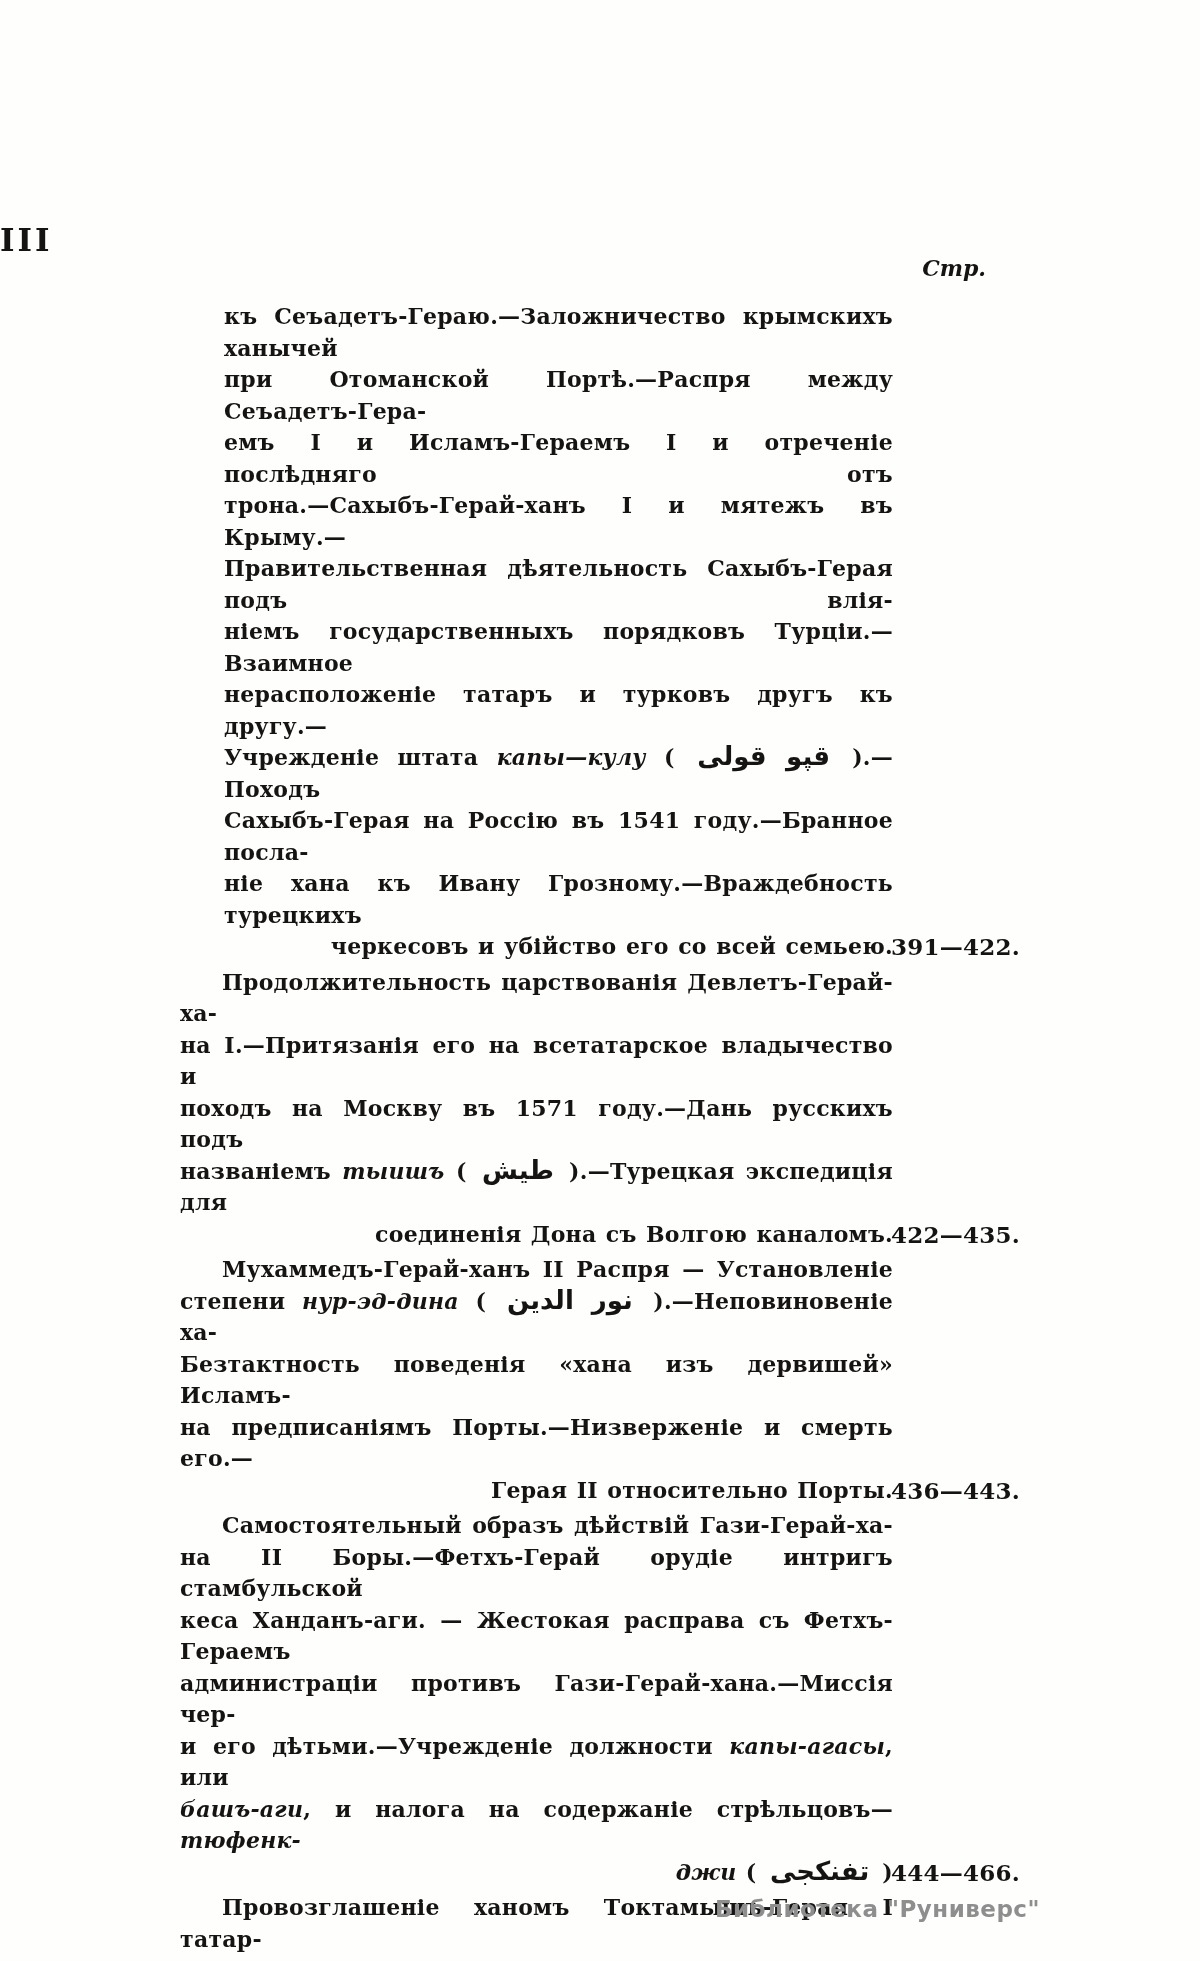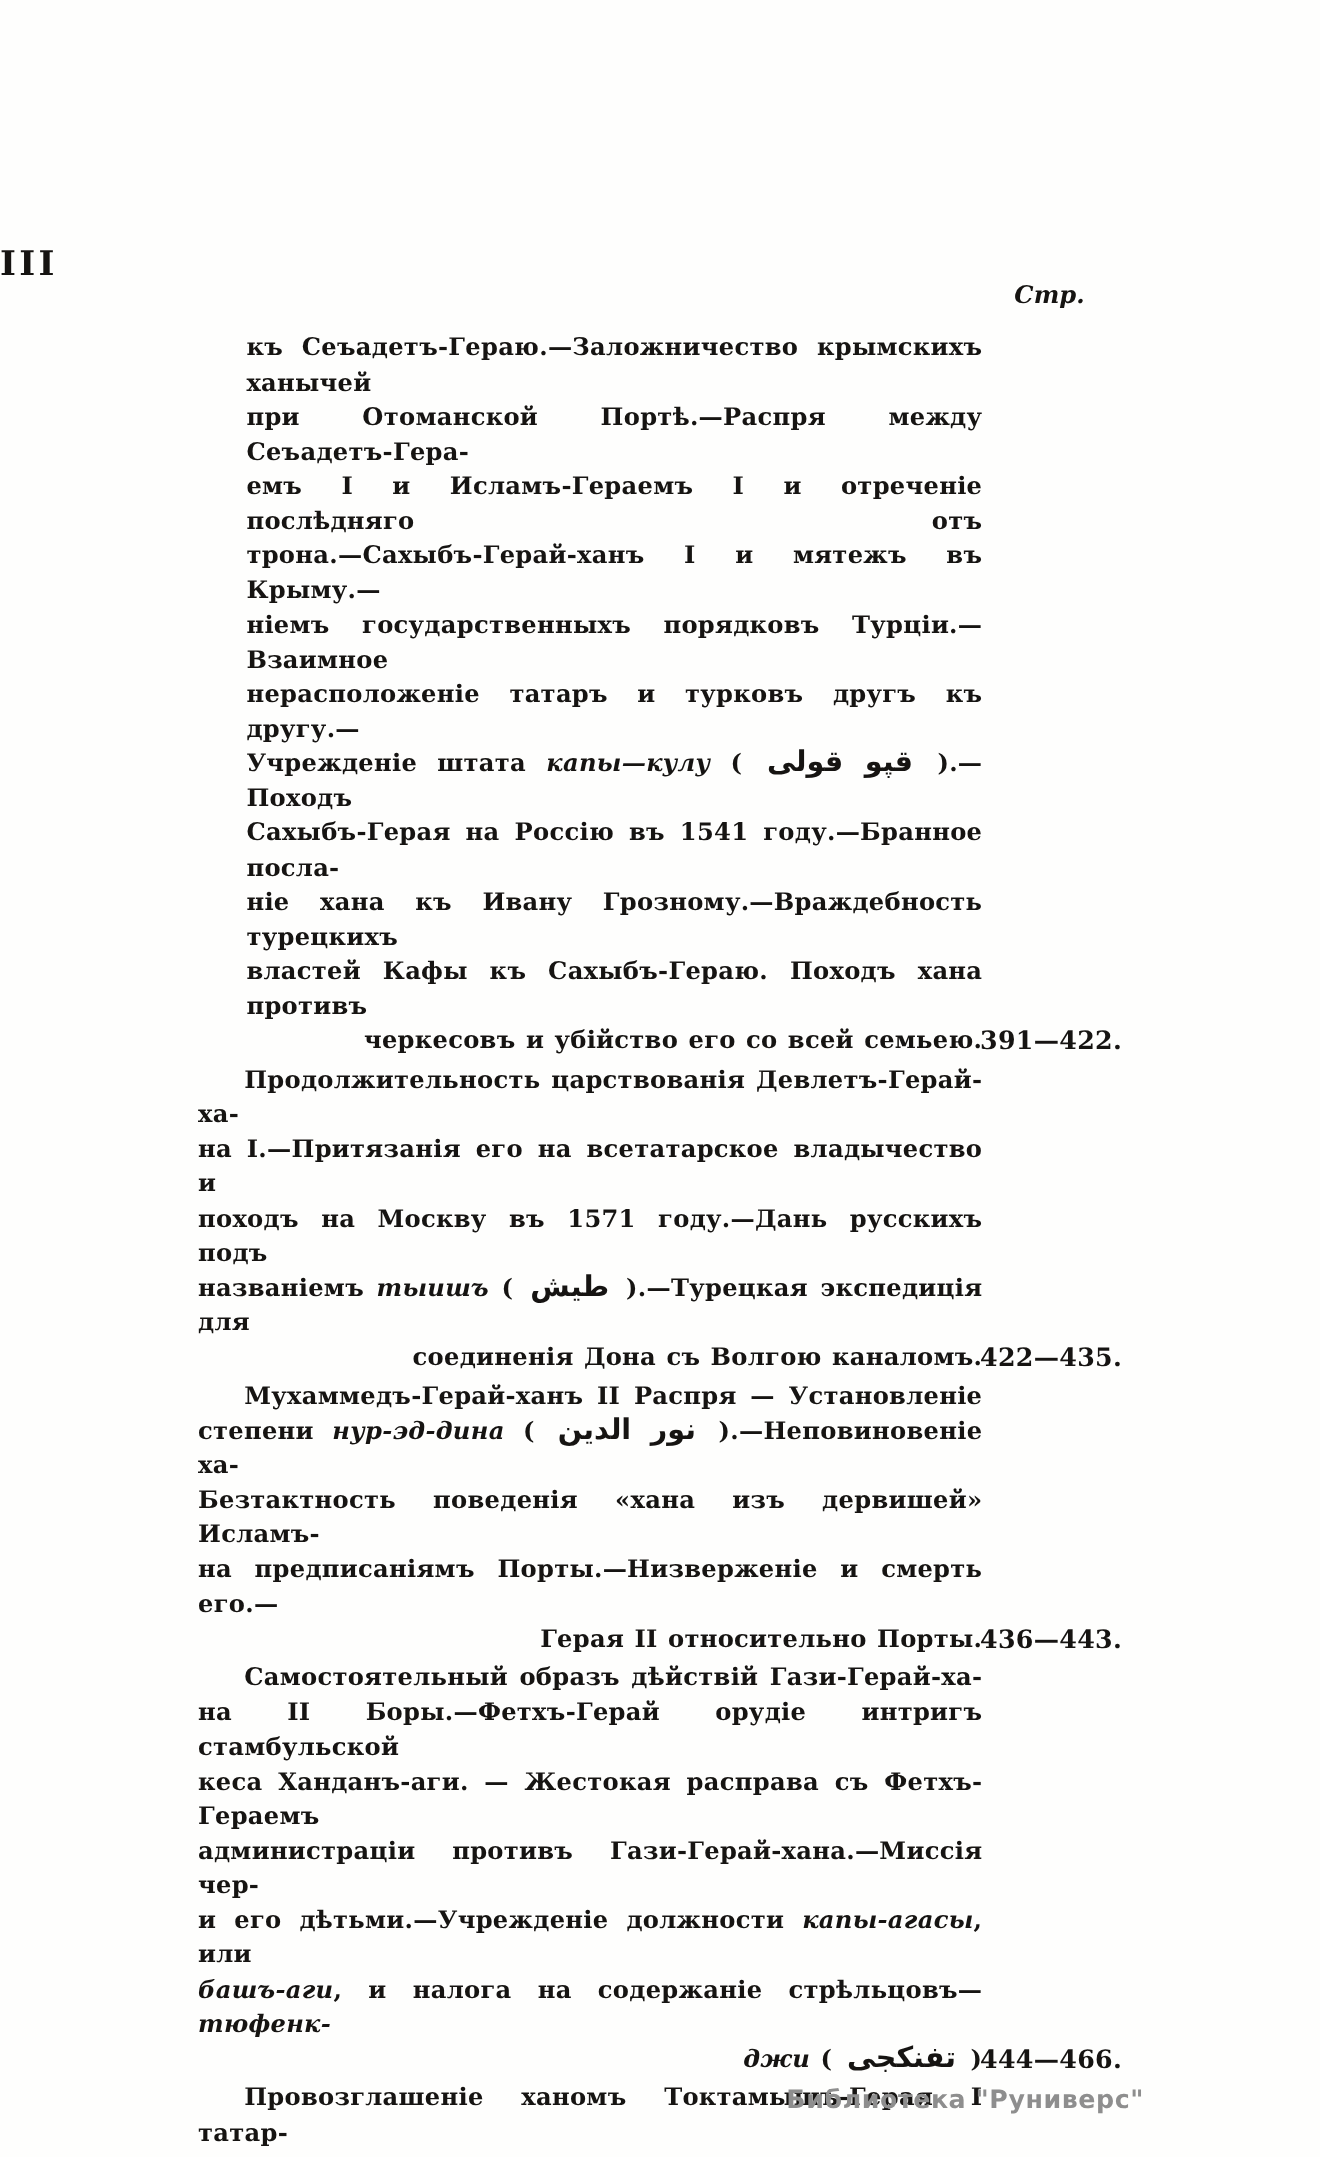--- a/index.html
+++ b/index.html
@@ -94,26 +94,26 @@
 
 <div class="page">
   <div class="folio">III</div>
   <div class="col-header">Стр.</div>
   <div class="toc">
       <div class="entry">
         <div class="line just"><span>къ Сеъадетъ-Гераю.—Заложничество крымскихъ ханычей</span></div>
         <div class="line just"><span>при Отоманской Портѣ.—Распря между Сеъадетъ-Гера-</span></div>
         <div class="line just"><span>емъ I и Исламъ-Гераемъ I и отреченіе послѣдняго отъ</span></div>
         <div class="line just"><span>трона.—Сахыбъ-Герай-ханъ I и мятежъ въ Крыму.—</span></div>
+        <div class="line just"><span>Правительственная дѣятельность Сахыбъ-Герая подъ влія-</span></div>
         <div class="line just"><span>ніемъ государственныхъ порядковъ Турціи.—Взаимное</span></div>
         <div class="line just"><span>нерасположеніе татаръ и турковъ другъ къ другу.—</span></div>
         <div class="line just"><span>Учрежденіе штата </span><span class="it">капы—кулу</span><span> ( </span><span class="ar" dir="rtl">قپو قولى</span><span> ).—Походъ</span></div>
         <div class="line just"><span>Сахыбъ-Герая на Россію въ 1541 году.—Бранное посла-</span></div>
         <div class="line just"><span>ніе хана къ Ивану Грозному.—Враждебность турецкихъ</span></div>
-        <div class="line just"><span>властей Кафы къ Сахыбъ-Гераю. Походъ хана противъ</span></div>
         <div class="line last"><span>черкесовъ и убійство его со всей семьею.</span><span class="pages">391—422.</span></div>
       </div>
       <div class="entry indent">
         <div class="line just"><span>Продолжительность царствованія Девлетъ-Герай-ха-</span></div>
         <div class="line just"><span>на I.—Притязанія его на всетатарское владычество и</span></div>
         <div class="line just"><span>походъ на Москву въ 1571 году.—Дань русскихъ подъ</span></div>
         <div class="line just"><span>названіемъ </span><span class="it">тыишъ</span><span> ( </span><span class="ar" dir="rtl">طيش</span><span> ).—Турецкая экспедиція для</span></div>
         <div class="line last"><span>соединенія Дона съ Волгою каналомъ.</span><span class="pages">422—435.</span></div>
       </div>
       <div class="entry indent">

